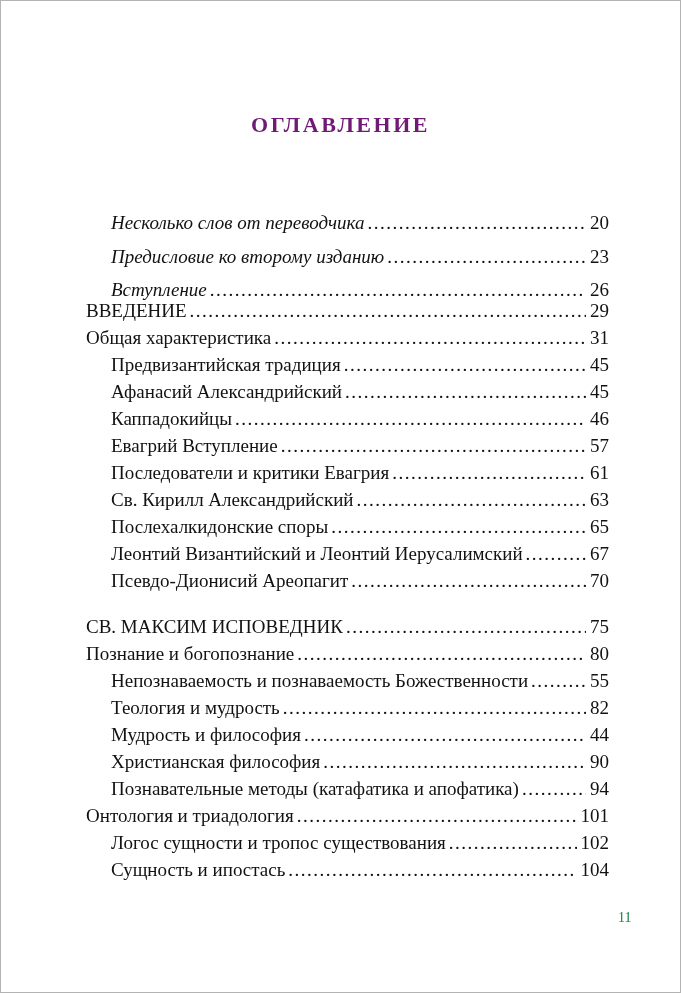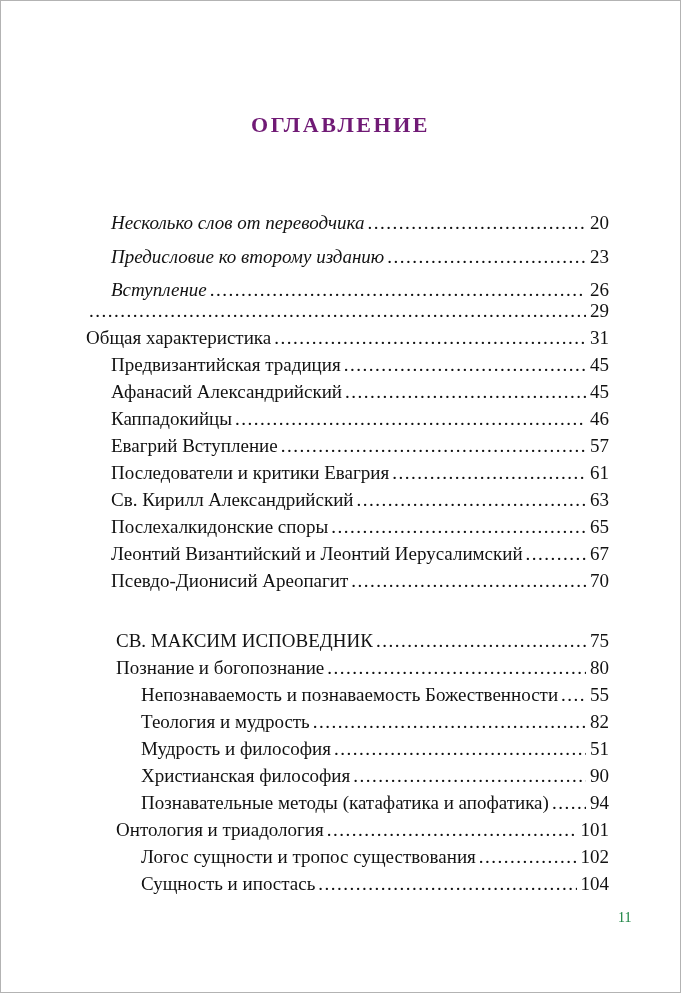--- a/index.html
+++ b/index.html
@@ -30,21 +30,21 @@
     letter-spacing: 2.5px;
     color: #701a75;
   }
   .toc-group {
     position: absolute;
     left: 85px;
     right: 71px;
   }
   .toc-group.front-matter { top: 172px; margin-top: 33px; }
   .toc-group.section-1    { top: 296px; }
-  .toc-group.section-2    { top: 626px; margin-left: 30px; }
+  .toc-group.section-2    { top: 612px; }
 
   .row {
     display: flex;
     align-items: baseline;
     font-size: 19px;
     line-height: 27px;
     white-space: nowrap;
   }
   .front-matter .row { line-height: 33.5px; }
   .row.lvl1 { padding-left: 25px; }
@@ -97,20 +97,21 @@
     </div>
     <div class="row lvl1">
       <span class="label">Вступление</span>
         <span class="leader"></span>
         <span class="pg">26</span>
     </div>
   </div>
 
   <div class="toc-group section-1">
     <div class="row lvl0">
+      <span class="label">ВВЕДЕНИЕ</span>
         <span class="leader"></span>
         <span class="pg">29</span>
     </div>
     <div class="row lvl0">
       <span class="label">Общая характеристика</span>
         <span class="leader"></span>
         <span class="pg">31</span>
     </div>
     <div class="row lvl1">
       <span class="label">Предвизантийская традиция</span>
@@ -176,21 +177,21 @@
         <span class="pg">55</span>
     </div>
     <div class="row lvl1">
       <span class="label">Теология и мудрость</span>
         <span class="leader"></span>
         <span class="pg">82</span>
     </div>
     <div class="row lvl1">
       <span class="label">Мудрость и философия</span>
         <span class="leader"></span>
-        <span class="pg">51</span>
+        <span class="pg">44</span>
     </div>
     <div class="row lvl1">
       <span class="label">Христианская философия</span>
         <span class="leader"></span>
         <span class="pg">90</span>
     </div>
     <div class="row lvl1">
       <span class="label">Познавательные методы (катафатика и апофатика)</span>
         <span class="leader"></span>
         <span class="pg">94</span>

